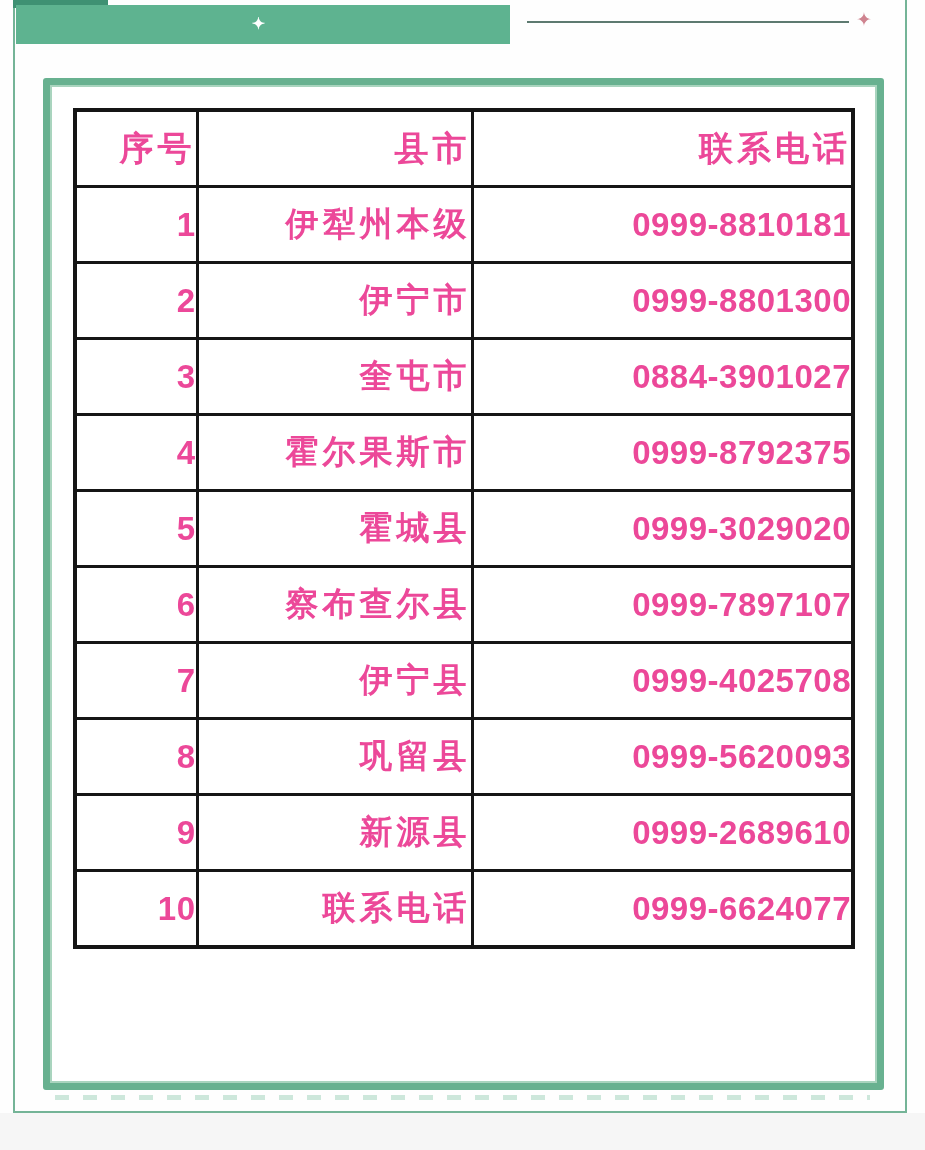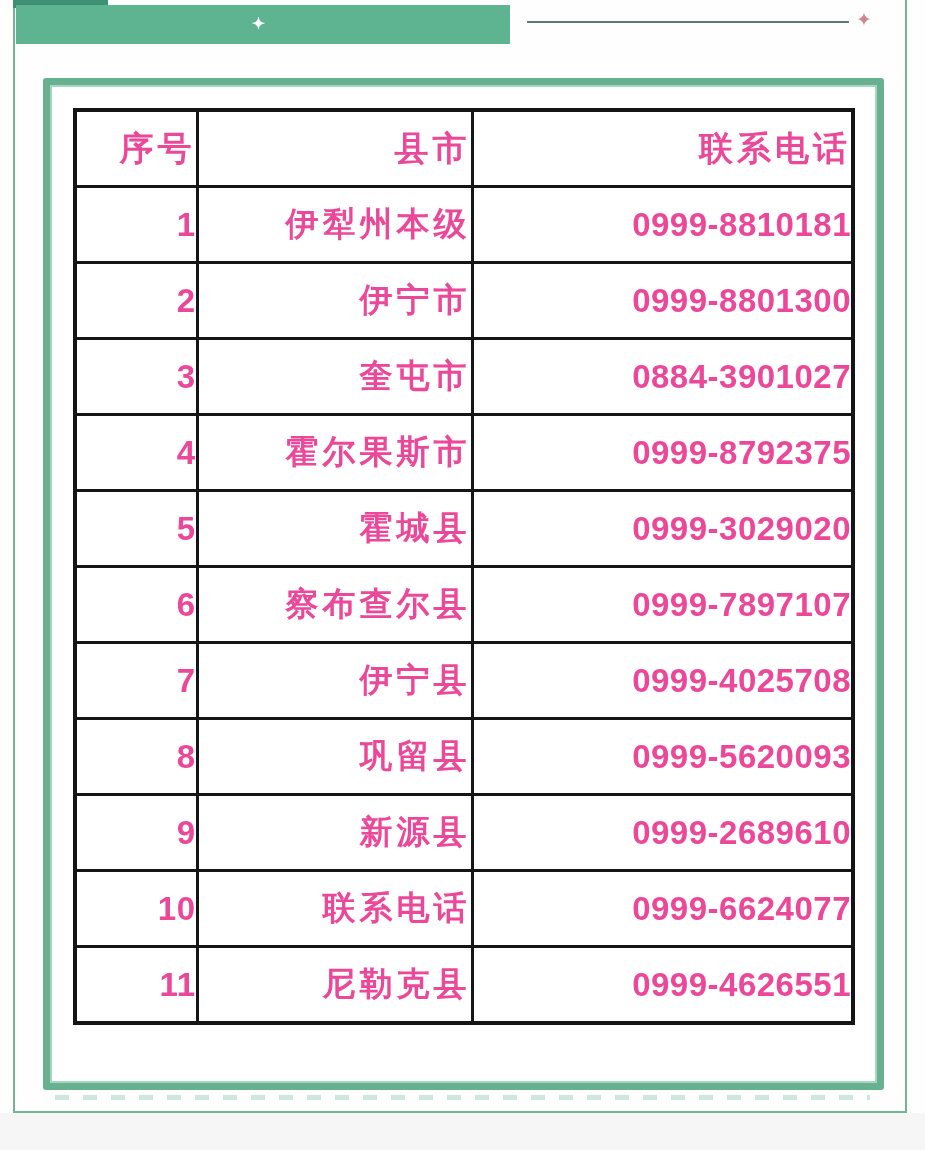--- a/index.html
+++ b/index.html
@@ -148,21 +148,16 @@
         <tr>
           <td class="num">9</td>
           <td class="cjk">新源县</td>
           <td class="num">0999-2689610</td>
         </tr>
         <tr>
           <td class="num">10</td>
           <td class="cjk">联系电话</td>
           <td class="num">0999-6624077</td>
         </tr>
-        <tr>
-          <td class="num">11</td>
-          <td class="cjk">尼勒克县</td>
-          <td class="num">0999-4626551</td>
-        </tr>
       </tbody>
   </table>
 
 </div>
 
 </body></html>

